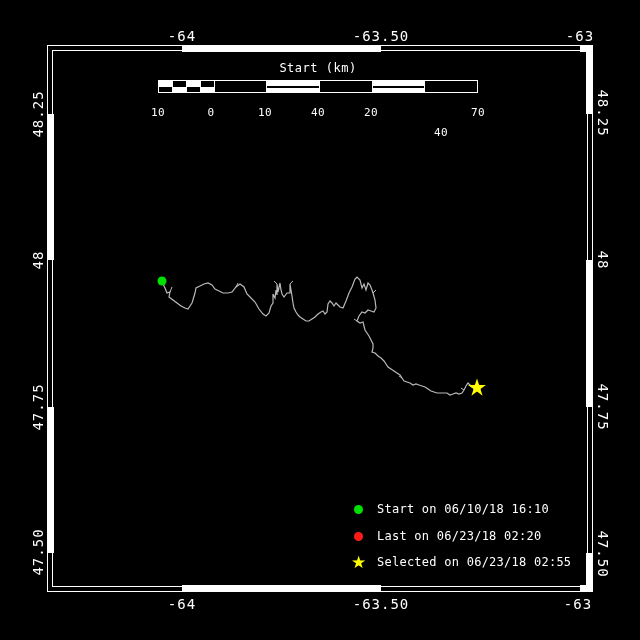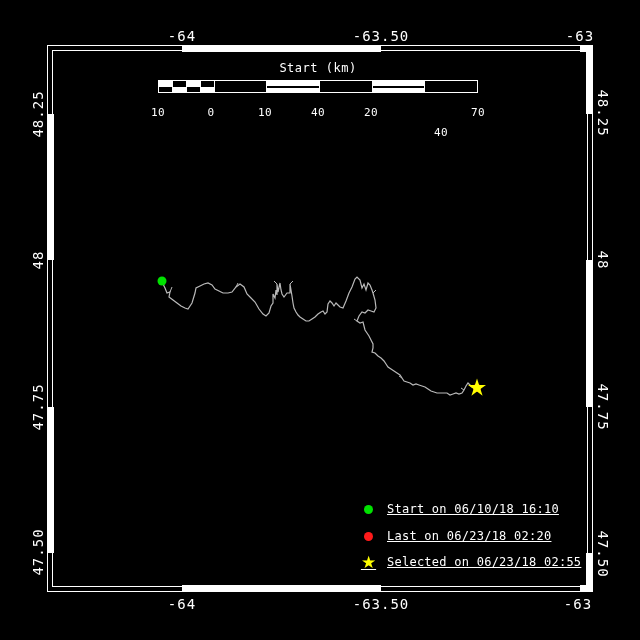--- a/index.html
+++ b/index.html
@@ -23,21 +23,21 @@
   .sb-cell{position:relative;box-sizing:border-box;border-right:1px solid #fff;background:#000;}
   .sb-cell:last-child{border-right:none;}
   .sb-small{flex:1;}
   .sb-big{flex:4;}
   .sb-cell.filled{background:#fff;}
   .sb-mid{position:absolute;left:0;right:0;top:calc(50% - 1px);height:2px;background:#000;}
   .sb-half{position:absolute;left:0;right:0;height:50%;background:#fff;}
   .sb-half.top{top:0;} .sb-half.bottom{bottom:0;}
   .sb-num{position:absolute;transform:translateX(-50%);top:106px;font-size:11px;letter-spacing:0.3px;}
   
-  .legend-row{position:absolute;left:361px;height:16px;display:flex;align-items:center;text-decoration:underline;}
+  .legend-row{position:absolute;left:351px;height:16px;display:flex;align-items:center;}
   .legend-marker{width:15px;height:16px;display:flex;align-items:center;justify-content:center;}
   .legend-dot{width:9px;height:9px;border-radius:50%;}
   .legend-star{font-size:17px;line-height:15px;font-family:"DejaVu Sans",sans-serif;}
   .legend-label{margin-left:11px;font-size:12px;letter-spacing:0.25px;white-space:nowrap;}
   #map-svg{position:absolute;left:0;top:0;}
 </style>
 </head>
 <body>
 
 <div id="stage">

